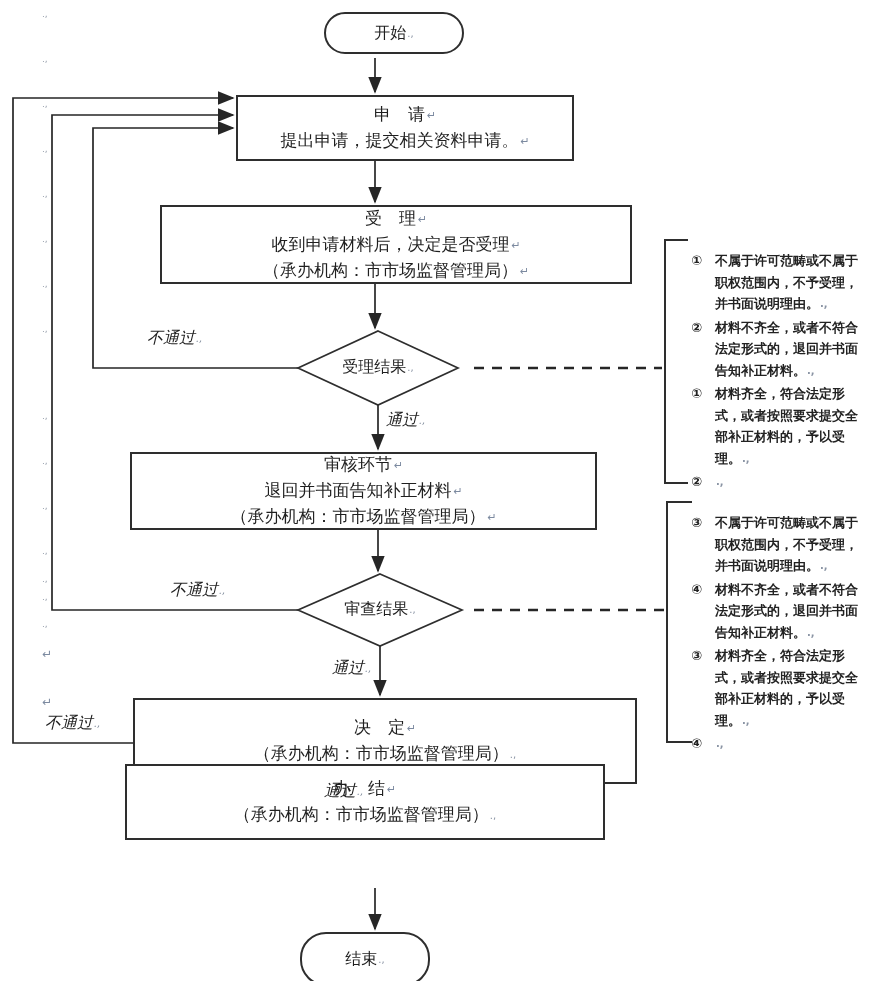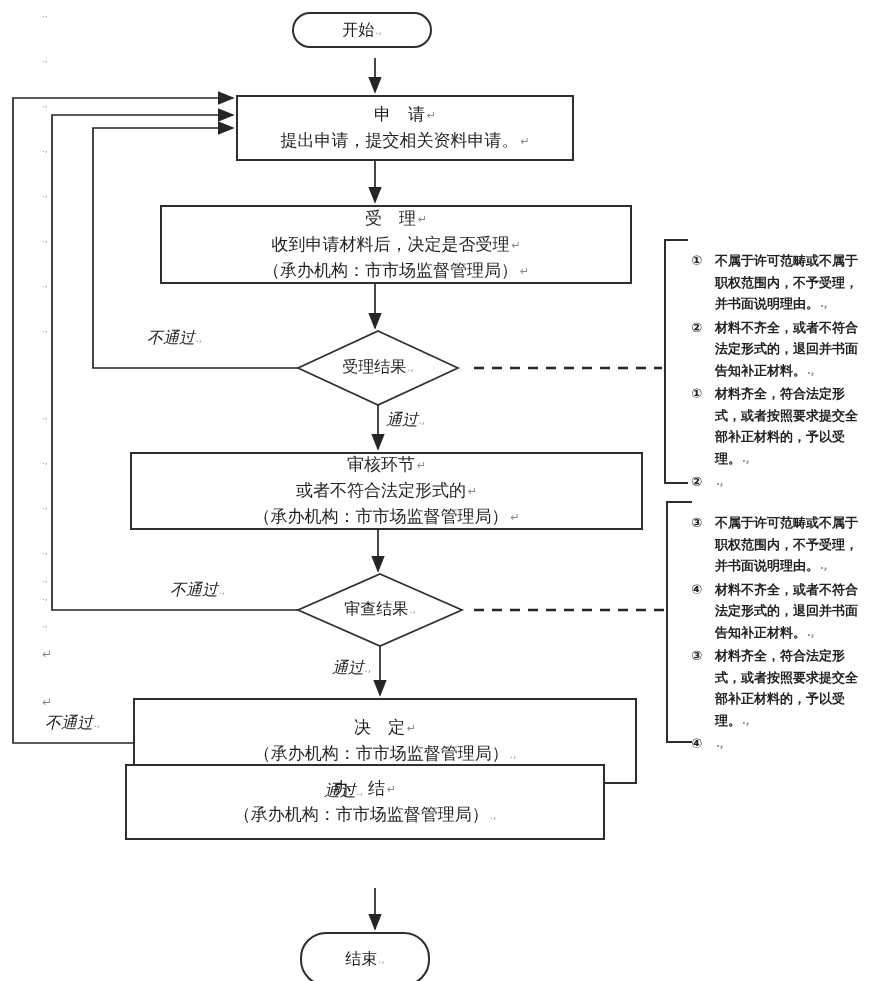--- a/index.html
+++ b/index.html
@@ -91,42 +91,42 @@
   <div class="mmark" style="top:412px">.,</div>
   <div class="mmark" style="top:457px">.,</div>
   <div class="mmark" style="top:502px">.,</div>
   <div class="mmark" style="top:547px">.,</div>
   <div class="mmark" style="top:575px">.,</div>
   <div class="mmark" style="top:593px">.,</div>
   <div class="mmark" style="top:620px">.,</div>
   <div class="mret" style="top:648px">↵</div>
   <div class="mret" style="top:696px">↵</div>
 
-  <div class="node oval" style="left:292px;top:12px;width:140px;height:36px">
+  <div class="node oval" style="left:324px;top:12px;width:140px;height:42px">
     <div class="bline"><span>开始</span><span class="pmark">.,</span></div>
   </div>
 
   <div class="node" style="left:236px;top:95px;width:338px;height:66px">
     <div class="bline"><span>申　请</span><span class="rmark">↵</span></div>
     <div class="bline"><span>提出申请，提交相关资料申请。</span><span class="rmark">↵</span></div>
   </div>
 
   <div class="node" style="left:160px;top:205px;width:472px;height:79px">
     <div class="bline"><span>受　理</span><span class="rmark">↵</span></div>
     <div class="bline"><span>收到申请材料后，决定是否受理</span><span class="rmark">↵</span></div>
     <div class="bline"><span>（承办机构：市市场监督管理局）</span><span class="rmark">↵</span></div>
   </div>
 
   <div class="diamond-label" style="left:298px;top:358px;width:160px">
     <span>受理结果</span><span class="pmark">.,</span>
   </div>
 
-  <div class="node" style="left:130px;top:452px;width:513px;height:78px">
+  <div class="node" style="left:130px;top:452px;width:467px;height:78px">
     <div class="bline"><span>审核环节</span><span class="rmark">↵</span></div>
-    <div class="bline"><span>或者不符合法定形式的</span><span class="rmark">↵</span></div>
+    <div class="bline"><span>退回并书面告知补正材料</span><span class="rmark">↵</span></div>
     <div class="bline"><span>（承办机构：市市场监督管理局）</span><span class="rmark">↵</span></div>
   </div>
 
   <div class="diamond-label" style="left:298px;top:600px;width:164px">
     <span>审查结果</span><span class="pmark">.,</span>
   </div>
 
   <div class="node" style="left:133px;top:698px;width:504px;height:86px">
     <div class="bline"><span>决　定</span><span class="rmark">↵</span></div>
     <div class="bline"><span>（承办机构：市市场监督管理局）</span><span class="pmark">.,</span></div>

